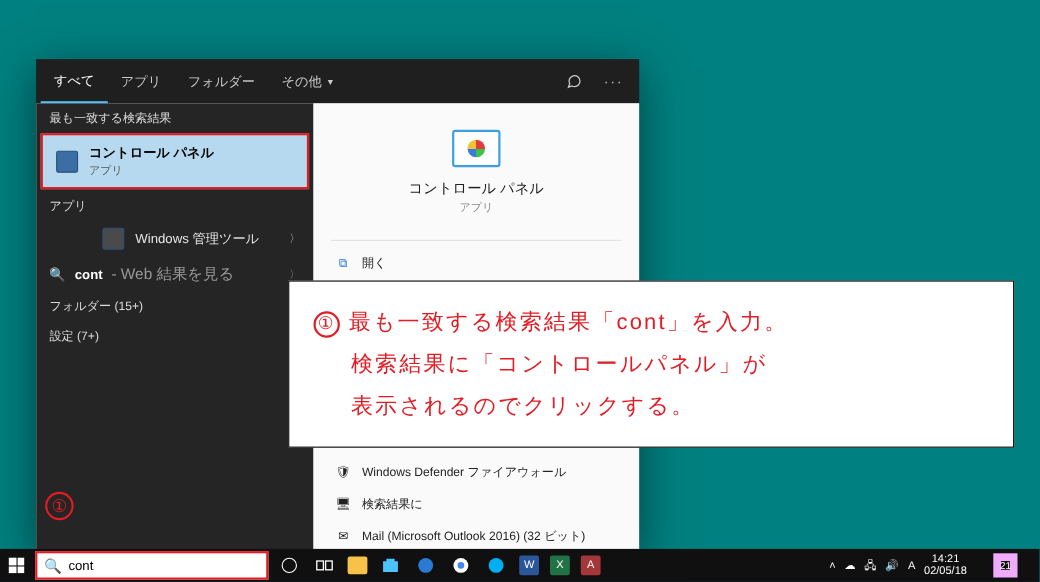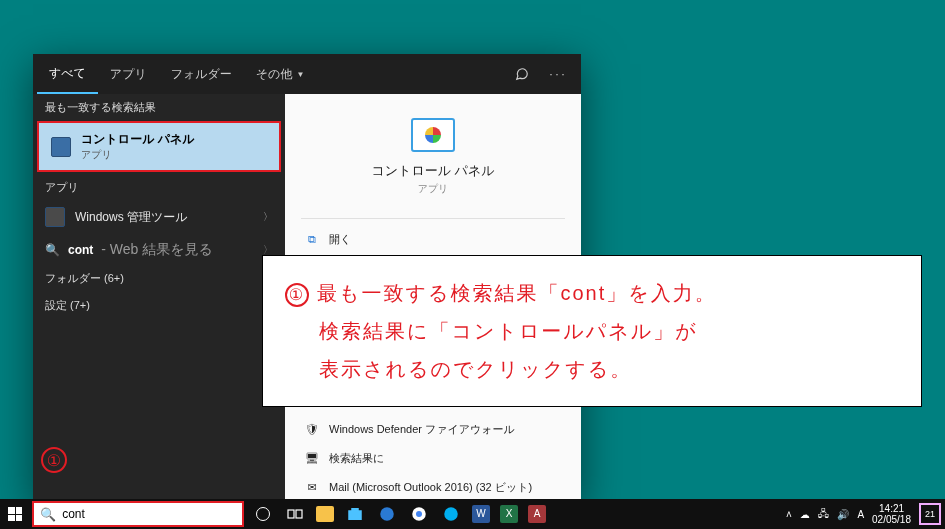--- a/index.html
+++ b/index.html
@@ -12,21 +12,21 @@
 .tabs { display: flex; align-items: center; height: 40px; background: #1f1f1f; color: #ccc; font-size: 12px; padding: 0 4px; }
 .tab { padding: 0 12px; height: 100%; display: flex; align-items: center; cursor: pointer; }
 .tab.active { color: #fff; border-bottom: 2px solid #4cc2ff; }
 .tabs-spacer { flex: 1; }
 .tabs-icon { padding: 0 10px; color: #ccc; display: flex; align-items: center; }
 
 .panel-body { display: flex; flex: 1; background: #f7f7f7; justify-content: flex-end; }
 
 .left-col { width: 252px; background: #252525; color: #e6e6e6; display: flex; flex-direction: column; font-size: 12px; overflow: hidden; }
 .section-label { padding: 6px 12px 4px; font-size: 11px; color: #ddd; }
-.result { display: flex; align-items: center; padding: 8px 12px; gap: 10px; cursor: pointer; }
+.result { display: flex; align-items: center; padding: 8px 12px; gap: 10px; cursor: pointer; margin-left: 48px; }
 .result.top { background: #b7d9ef; color: #000; margin: 2px 4px; border: 2px solid #e21c24; position: relative; }
 .result .ico { width: 20px; height: 20px; background: #3a6ea5; border: 1px solid #2b4f77; flex-shrink: 0; border-radius: 2px; }
 .result .txt { display: flex; flex-direction: column; }
 .result .sub { font-size: 10px; color: #555; }
 .result .chev { margin-left: auto; color: #bbb; font-size: 10px; }
 .web-row { display: flex; align-items: center; padding: 6px 12px; gap: 8px; cursor: pointer; }
 .web-row .mag { font-size: 12px; color: #ccc; }
 .web-row .q { color: #fff; font-weight: bold; font-size: 12px; }
 .web-row .hint { color: #999; font-size: 14px; }
 .cat { padding: 6px 12px; font-size: 11px; color: #ddd; cursor: pointer; }
@@ -53,21 +53,21 @@
 .search-box .mag { color: #555; font-size: 13px; }
 .search-box .val { color: #000; font-size: 12px; }
 .tb-spacer { flex: 1; }
 .tb-icons { display: flex; align-items: center; gap: 10px; padding: 0 6px; }
 .tb-icon { width: 22px; height: 22px; display: flex; align-items: center; justify-content: center; cursor: pointer; }
 .tb-pill { width: 22px; height: 22px; display: flex; align-items: center; justify-content: center; cursor: pointer; border-radius: 2px; }
 .tb-pill svg, .tb-icon svg { display: block; }
 .systray { display: flex; align-items: center; gap: 8px; padding: 0 4px; font-size: 10px; }
 .systray .ico { color: #fff; cursor: pointer; }
 .clock { display: flex; flex-direction: column; align-items: center; line-height: 1.1; padding: 0 4px; font-size: 10px; }
-.notif { width: 22px; height: 22px; border: 2px solid #f0abfc; display: flex; align-items: center; justify-content: center; font-size: 9px; margin: 0 4px; cursor: pointer; }
+.notif { width: 22px; height: 22px; border: 7px solid #f0abfc; display: flex; align-items: center; justify-content: center; font-size: 9px; margin: 0 20px; cursor: pointer; }
 </style>
 </head>
 <body>
 
 <div class="desktop"></div>
 
 <div class="search-panel">
   <div class="tabs">
     <div class="tab active">すべて</div>
     <div class="tab">アプリ</div>
@@ -102,21 +102,21 @@
             <div>Windows 管理ツール</div>
           </div>
         <div class="chev">〉</div>
       </div>
       <div class="web-row">
         <span class="mag">🔍</span>
         <span class="q">cont</span>
         <span class="hint"> - Web 結果を見る</span>
         <span class="chev" style="margin-left:auto;color:#888;font-size:10px">〉</span>
       </div>
-      <div class="cat">フォルダー (6+)</div>
+      <div class="cat">フォルダー (15+)</div>
       <div class="cat">設定 (7+)</div>
     </div>
 
     <div class="right-col">
       <div class="hero">
         <div class="hero-icon"></div>
         <div class="hero-title">コントロール パネル</div>
         <div class="hero-sub">アプリ</div>
       </div>
       <div class="divider"></div>

